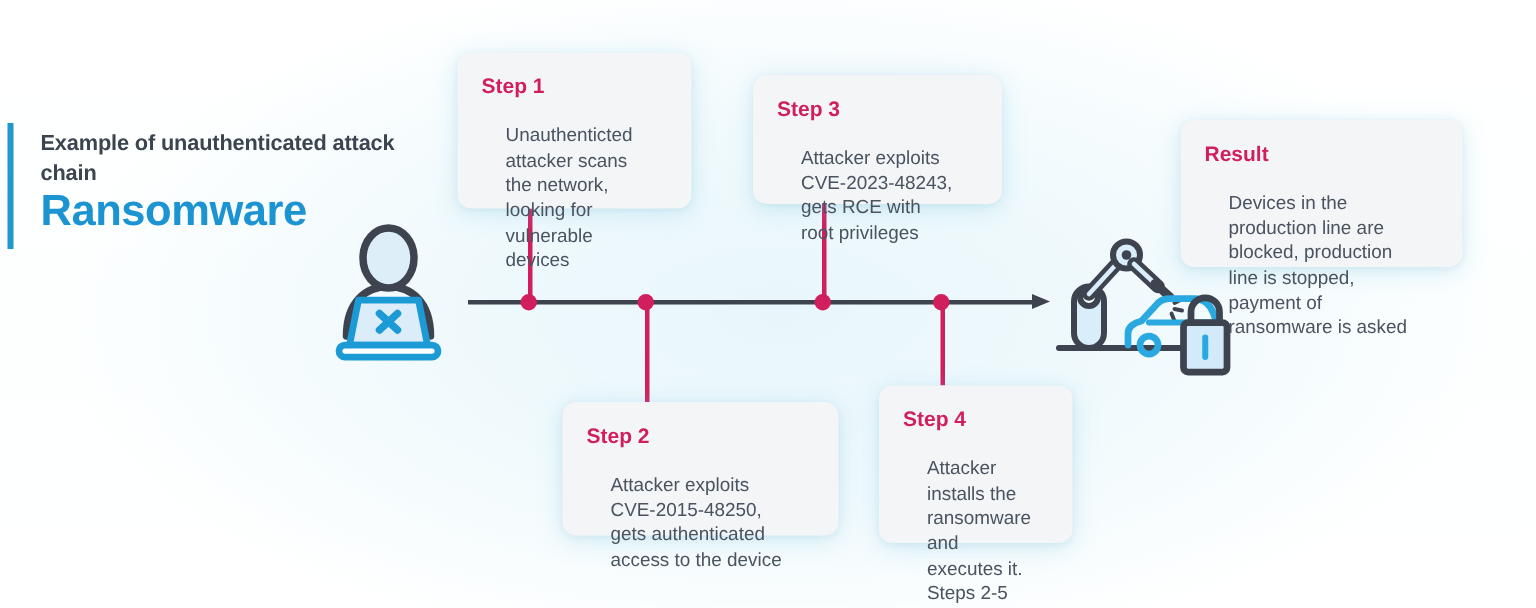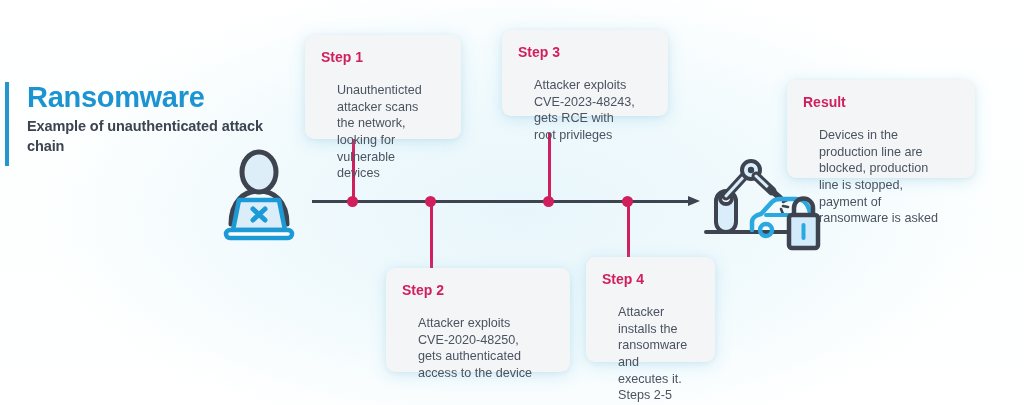--- a/index.html
+++ b/index.html
@@ -112,22 +112,22 @@
   }
   .card-body {
     font-size: 12.6px;
     color: #4a5360;
     line-height: 1.33;
     margin: 16px;
     white-space: pre-line;
   }
 
   #card-step1 { left: 305px; top: 35px;  width: 156px; height: 104px; }
-  #card-step2 { left: 386px; top: 268px; width: 184px; height: 104px; }
-  #card-step3 { left: 502px; top: 30px;  width: 166px; height: 86px; }
+  #card-step2 { left: 375px; top: 268px; width: 184px; height: 89px; }
+  #card-step3 { left: 502px; top: 50px;  width: 166px; height: 86px; }
   #card-step4 { left: 586px; top: 257px; width: 129px; height: 105px; }
   #card-result{ left: 787px; top: 80px;  width: 188px; height: 98px; }
 
   
   #attacker-icon {
     position: absolute;
     left: 218px;
     top: 146px;
     width: 82px;
     height: 100px;
@@ -139,22 +139,22 @@
     width: 124px;
     height: 98px;
   }
 </style>
 </head>
 <body>
 
 <div id="canvas">
 
   <div id="title-block">
+    <div id="page-subtitle">Example of unauthenticated attack chain</div>
     <div id="page-title">Ransomware</div>
-    <div id="page-subtitle">Example of unauthenticated attack chain</div>
   </div>
 
   <div id="attacker-icon">
     <svg viewBox="0 0 82 100" width="82" height="100" xmlns="http://www.w3.org/2000/svg">
 
       <path d="M13 78 C13 55, 26 45, 41 45 C56 45, 69 55, 69 78" fill="none" stroke="#3d4450" stroke-width="5" stroke-linecap="round"></path>
 
       <ellipse cx="41" cy="26" rx="17" ry="20" fill="#ddeef9" stroke="#3d4450" stroke-width="5"></ellipse>
 
       <path d="M21 54 L61 54 L67 84 L15 84 Z" fill="#dcedfa" stroke="#1c9ad6" stroke-width="4.5" stroke-linejoin="round"></path>
@@ -219,21 +219,21 @@
     <div class="tl-dot" style="left:310px;"></div>
   </div>
 
   <div class="card" id="card-step1">
     <div class="card-title">Step 1</div>
     <div class="card-body">Unauthenticted attacker scans the network, looking for vulnerable devices</div>
   </div>
 
   <div class="card" id="card-step2">
     <div class="card-title">Step 2</div>
-    <div class="card-body">Attacker exploits CVE-2020-48250, gets authenticated access to the device</div>
+    <div class="card-body">Attacker exploits CVE-2015-48250, gets authenticated access to the device</div>
   </div>
 
   <div class="card" id="card-step3">
     <div class="card-title">Step 3</div>
     <div class="card-body">Attacker exploits CVE-2023-48243,  gets RCE with root privileges</div>
   </div>
 
   <div class="card" id="card-step4">
     <div class="card-title">Step 4</div>
     <div class="card-body">Attacker installs the ransomware and executes it. Steps 2-5 are repeated for each vulnerable device</div>

